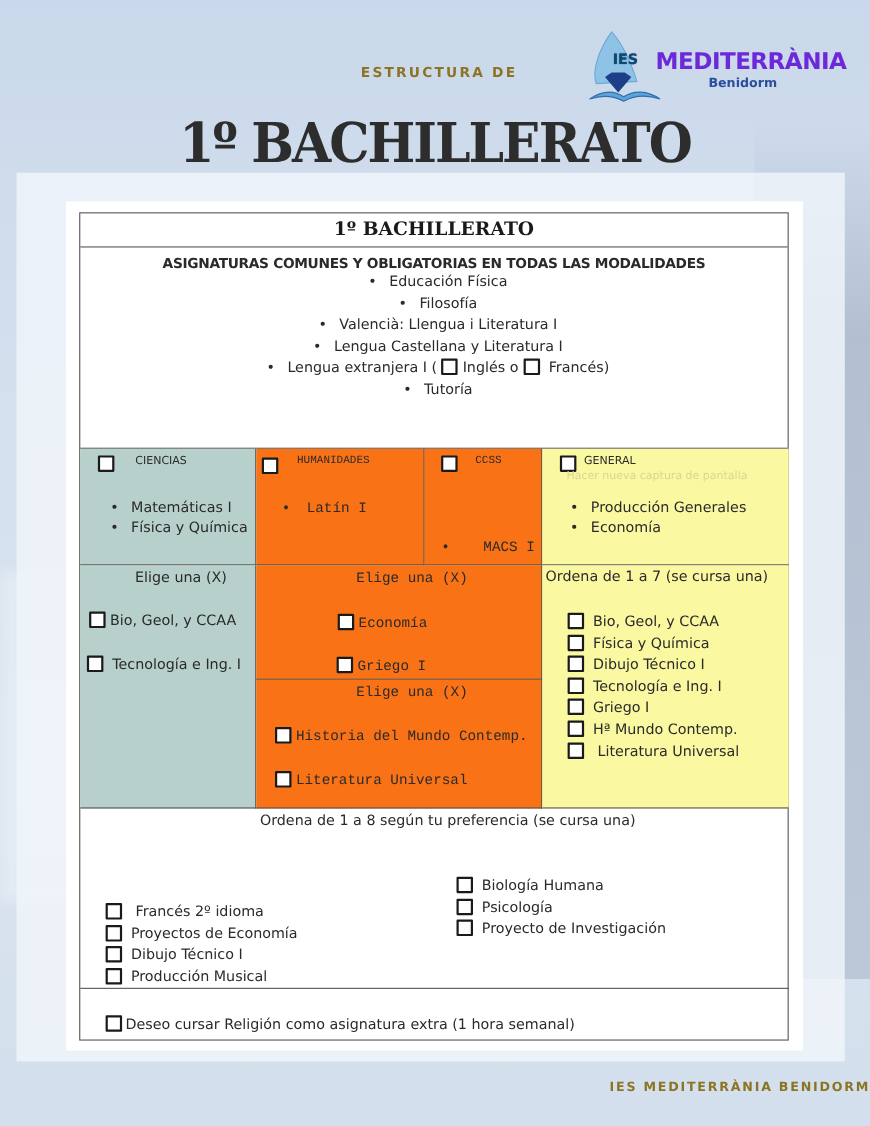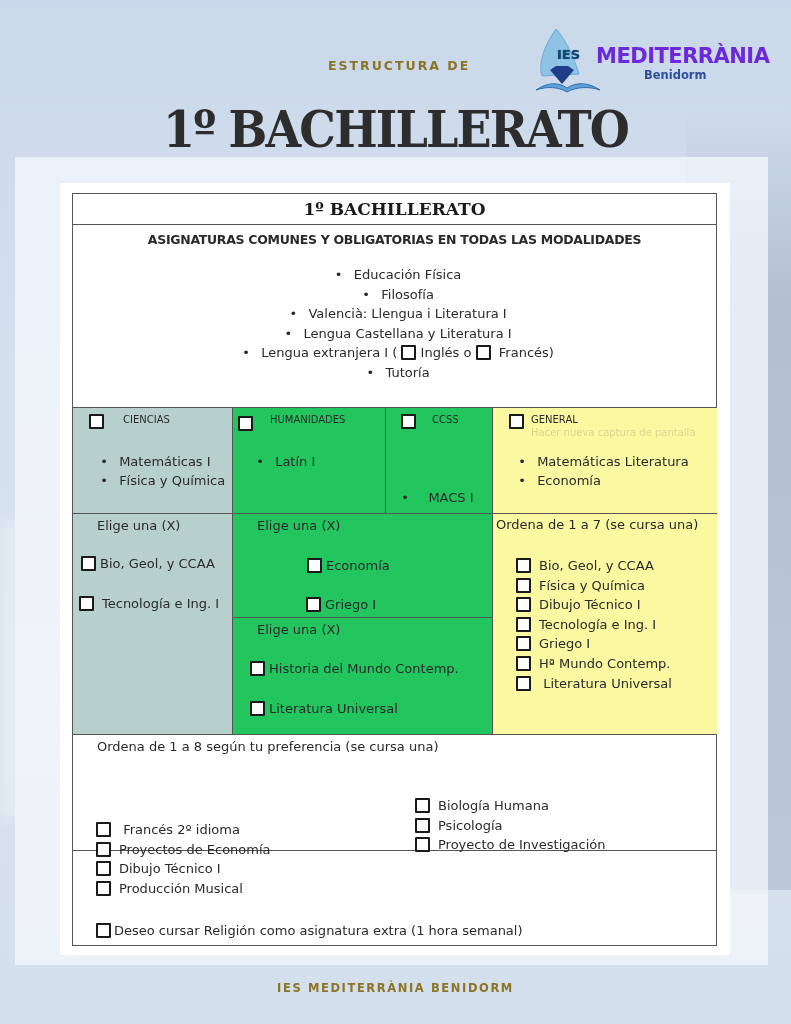--- a/index.html
+++ b/index.html
@@ -62,28 +62,28 @@
     background: #fff; vertical-align: -3px; border-radius: 1px;
   }
   .bul { display: inline-block; width: 22px; text-align: center; }
   .doc-title {
     position: absolute; left: 0; top: 0; width: 100%; height: 31px; border-bottom: 1.5px solid #555;
     text-align: center; font-family: "DejaVu Serif", serif; font-weight: bold; font-size: 17px;
     line-height: 31px; color: #1a1a1a;
   }
   .common { position: absolute; left: 0; top: 31px; width: 100%; height: 183px; border-bottom: 1.5px solid #555; }
   .common-h { text-align: center; font-weight: bold; font-size: 12.5px; margin-top: 7px; letter-spacing: -0.3px; }
-  .common ul { list-style: none; text-align: center; margin-top: 18px; line-height: 19.5px; font-size: 13px; }
+  .common ul { list-style: none; text-align: center; line-height: 19.5px; font-size: 13px; }
   .teal { background: #b8d0cc; }
-  .lilac { background: #22c55e; }
+  .lilac { background: #f97316; font-family: Liberation Mono, monospace; }
   .yellow { background: #fbf8a2; }
   .mod-label { position: absolute; top: 6px; font-size: 10px; }
   .mod-list { position: absolute; top: 44px; list-style: none; line-height: 19px; font-size: 13px; }
-  .ghost { position: absolute; left: 22px; top: 19px; font-size: 10px; color: #d9d693; margin-left: 16px; }
-  .elige { text-align: left; margin-top: 4px; font-size: 13px; padding-left: 24px; }
+  .ghost { position: absolute; left: 22px; top: 19px; font-size: 10px; color: #d9d693; }
+  .elige { text-align: center; margin-top: 4px; font-size: 13px; padding-left: 24px; }
   .opt-row { position: absolute; font-size: 13px; white-space: nowrap; }
   .opt-row .chk { margin-right: 4px; }
   .rank-list { position: absolute; list-style: none; font-size: 13px; line-height: 19.6px; }
   .rank-list .chk { margin-right: 8px; }
 </style>
 </head>
 <body>
 
 <div class="bg-building"></div>
 <div class="bg-haze"></div>
@@ -148,21 +148,21 @@
     <span class="mod-label" style="left:46px;">CCSS</span>
     <ul class="mod-list" style="left:8px;margin-top:36px;">
       <li><span class="bul">•</span>&nbsp;&nbsp; <span>MACS I</span></li>
     </ul>
   </div>
   <div class="cell yellow" style="left:420px;top:214px;width:224px;height:106px;border-bottom-width:1.5px;">
     <span class="chk" style="position:absolute;left:16px;top:6px;"></span>
     <span class="mod-label" style="left:38px;">GENERAL</span>
     <span class="ghost">Hacer nueva captura de pantalla</span>
     <ul class="mod-list" style="left:18px;">
-      <li><span class="bul">•</span> <span>Matemáticas Literatura</span></li>
+      <li><span class="bul">•</span> <span>Producción Generales</span></li>
       <li><span class="bul">•</span> <span>Economía</span></li>
     </ul>
   </div>
 
   <div class="cell teal" style="left:0;top:320px;width:160px;height:221px;border-right-width:1px;border-bottom-width:1.5px;">
     <div class="elige">Elige una (X)</div>
     <div class="opt-row" style="left:8px;top:42px;"><span class="chk"></span><span>Bio, Geol, y CCAA</span></div>
     <div class="opt-row" style="left:6px;top:82px;"><span class="chk" style="margin-right:8px;"></span><span>Tecnología e Ing. I</span></div>
   </div>
   <div class="cell lilac" style="left:160px;top:320px;width:260px;height:104px;border-right-width:1px;border-bottom-width:1px;">
@@ -181,33 +181,33 @@
       <li><span class="chk"></span><span>Bio, Geol, y CCAA</span></li>
       <li><span class="chk"></span><span>Física y Química</span></li>
       <li><span class="chk"></span><span>Dibujo Técnico I</span></li>
       <li><span class="chk"></span><span>Tecnología  e Ing. I</span></li>
       <li><span class="chk"></span><span>Griego I</span></li>
       <li><span class="chk"></span><span>Hª Mundo Contemp.</span></li>
       <li><span class="chk"></span>&nbsp;<span>Literatura Universal</span></li>
     </ul>
   </div>
 
-  <div class="cell" style="left:0;top:541px;width:644px;height:116px;border-bottom-width:1.5px;">
+  <div class="cell" style="left:0;top:541px;width:644px;height:164px;border-bottom-width:1.5px;">
     <div class="elige">Ordena de 1 a 8 según tu preferencia (se cursa una)</div>
     <ul class="rank-list" style="left:23px;top:61px;margin-top:24px;">
       <li><span class="chk"></span>&nbsp;<span>Francés 2º idioma</span></li>
       <li><span class="chk"></span><span>Proyectos de Economía</span></li>
       <li><span class="chk"></span><span>Dibujo Técnico I</span></li>
       <li><span class="chk"></span><span>Producción Musical</span></li>
     </ul>
     <ul class="rank-list" style="left:342px;top:61px;">
       <li><span class="chk"></span><span>Biología Humana</span></li>
       <li><span class="chk"></span><span>Psicología</span></li>
       <li><span class="chk"></span><span>Proyecto de Investigación</span></li>
     </ul>
   </div>
 
   <div class="opt-row" style="left:23px;top:729px;text-align:center;">
     <span class="chk" style="margin-right:3px;"></span><span>Deseo cursar Religión como asignatura extra (1 hora semanal)</span>
   </div>
 </div>
 
-<div style="position:absolute;top:981px;left:0;width:791px;text-align:center;font-family:'DejaVu Sans',sans-serif;font-weight:bold;font-size:11.5px;letter-spacing:1.6px;color:#8c7424;">IES MEDITERRÀNIA BENIDORM</div>
+<div style="position:absolute;top:981px;left:0;width:791px;text-align:right;font-family:'DejaVu Sans',sans-serif;font-weight:bold;font-size:11.5px;letter-spacing:1.6px;color:#8c7424;">IES MEDITERRÀNIA BENIDORM</div>
 
 </body></html>

